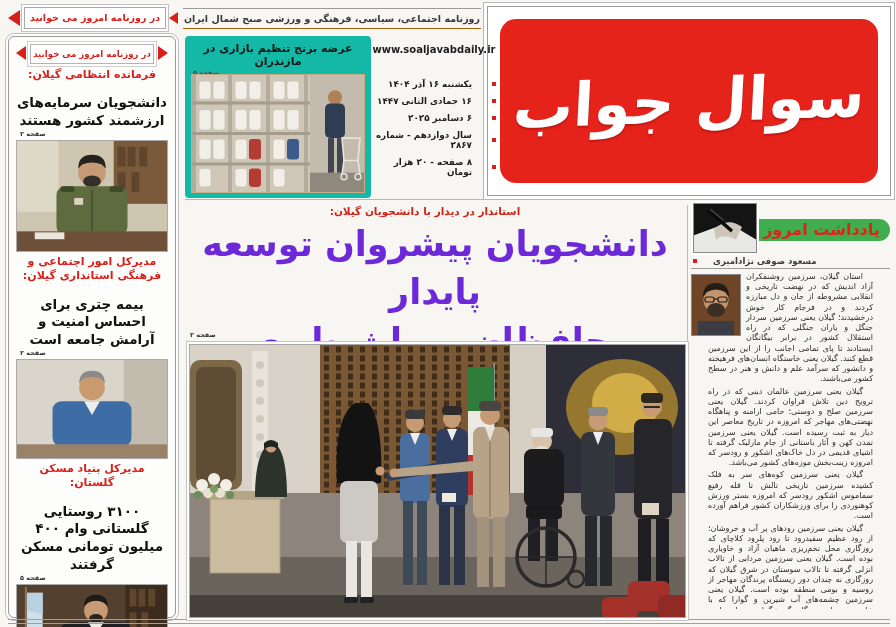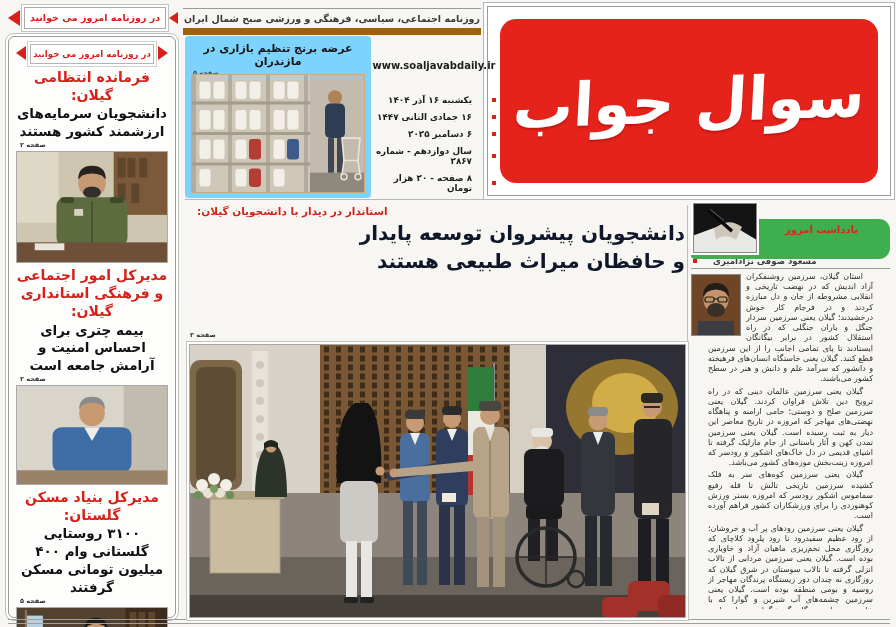--- a/index.html
+++ b/index.html
@@ -5,21 +5,21 @@
   html,body{margin:0;padding:0;}
   body{
     width:896px;height:627px;position:relative;overflow:hidden;
     background:#f7f6f3;font-family:"DejaVu Sans",sans-serif;color:#222;
   }
   .abs{position:absolute;}
 
   
   .tagline{
     left:183px;top:8px;width:298px;text-align:center;
-    border-top:1px solid #9a9a9a;border-bottom:7px solid #a16207;
+    border-top:1px solid #9a9a9a;border-bottom:1px solid #a16207;
     font-size:9.5px;font-weight:bold;color:#3a3a3a;padding:4px 0;direction:rtl;
   }
   .ribbon-wrap{left:8px;top:7px;width:170px;height:22px;}
   .ribbon-box{
     position:absolute;left:16px;top:0;width:140px;height:20px;
     background:#fff;border:1px solid #a9a9a9;box-shadow:0 0 0 2px #fff,0 0 0 3px #c2c2c2;
     color:#d8201a;font-size:9.5px;font-weight:bold;line-height:20px;text-align:center;direction:rtl;
   }
   .tri-left{position:absolute;left:0;top:3px;width:0;height:0;
     border-top:8px solid transparent;border-bottom:8px solid transparent;border-right:12px solid #d8201a;}
@@ -35,77 +35,77 @@
     position:absolute;inset:12px;background:#e6231b;border-radius:16px;
     display:flex;align-items:center;justify-content:center;
   }
   .masthead-title{
     color:#fff;font-size:60px;font-weight:bold;direction:rtl;
     transform:rotate(-2deg) skewX(-5deg);text-shadow:0 2px 2px rgba(120,0,0,.35);
     white-space:nowrap;
   }
 
   
-  .dateblock{left:372px;top:60px;width:124px;direction:rtl;}
+  .dateblock{left:372px;top:44px;width:124px;direction:rtl;}
   .website{font-size:10px;font-weight:bold;color:#1d1d1d;text-align:center;direction:ltr;margin-bottom:24px;}
   .dateline{font-size:8.8px;color:#1d1d1d;font-weight:600;margin-bottom:7px;display:flex;align-items:center;gap:20px;}
   .dateline.bold{font-weight:bold;}
   .sq{display:inline-block;width:4px;height:4px;background:#d8201a;flex:0 0 auto;}
 
   
   .ricebox{
-    left:185px;top:36px;width:186px;height:162px;background:#7dd3fc;border-radius:4px;
+    left:185px;top:36px;width:186px;height:162px;background:#14b8a6;border-radius:4px;
     direction:rtl;
   }
   .rice-h{font-size:11px;font-weight:bold;color:#151515;text-align:center;padding:6px 3px 0;}
   .rice-p{font-size:6.5px;color:#444;text-align:left;padding:1px 8px 0;font-weight:bold;}
   .rice-photo{position:absolute;left:6px;right:6px;top:38px;height:117px;border:1px solid #c9ab83;background:#e6e0d2;}
 
   
   .sidebar{
     left:8px;top:36px;width:168px;height:582px;background:#fdfdfc;
     border:1px solid #9a9a9a;border-radius:6px;box-shadow:0 0 0 2px #fff,0 0 0 3px #bdbdbd;
     padding:7px;box-sizing:border-box;direction:rtl;
   }
   .sb-banner{position:relative;height:20px;margin-bottom:4px;}
   .sb-banner-box{
     position:absolute;left:14px;right:14px;top:0;height:18px;background:#fff;
     border:1px solid #b5b5b5;box-shadow:0 0 0 2px #fff,0 0 0 3px #cfcfcf;
     color:#d8201a;font-size:8.6px;font-weight:bold;line-height:18px;text-align:center;
   }
   .sb-tri-l{position:absolute;left:0;top:2px;border-top:7px solid transparent;border-bottom:7px solid transparent;border-right:10px solid #d8201a;width:0;height:0;}
   .sb-tri-r{position:absolute;right:0;top:2px;border-top:7px solid transparent;border-bottom:7px solid transparent;border-left:10px solid #d8201a;width:0;height:0;}
-  .sb-kicker{font-size:14px;color:#d8201a;text-align:center;font-weight:bold;line-height:1.3;margin-top:3px;}
-  .sb-head{font-size:13.5px;font-weight:bold;color:#111;text-align:center;line-height:1.32;margin-top:1px;}
+  .sb-kicker{font-size:11px;color:#d8201a;text-align:center;font-weight:bold;line-height:1.3;margin-top:3px;}
+  .sb-head{font-size:13.5px;font-weight:bold;color:#111;text-align:center;line-height:1.32;margin-top:12px;}
   .sb-page{font-size:6.5px;color:#333;text-align:left;padding-left:4px;font-weight:bold;}
   .sb-photo{width:100%;border:1px solid #aaa;box-sizing:border-box;background:#d8d2c4;display:block;margin-top:2px;}
 
   
-  .lead-kicker{left:197px;top:205px;width:500px;text-align:left;font-size:10.5px;font-weight:bold;color:#ce2418;direction:rtl;}
-  .lead-headline{left:185px;top:220px;width:500px;direction:rtl;
-    font-size:20px;font-weight:bold;color:#0f172a;line-height:1.38;}
+  .lead-kicker{left:175px;top:205px;width:500px;text-align:center;font-size:10.5px;font-weight:bold;color:#ce2418;direction:rtl;}
+  .lead-headline{left:185px;top:220px;width:500px;text-align:center;direction:rtl;
+    font-size:35px;font-weight:bold;color:#6d28d9;line-height:1.38;}
   .lead-page{left:190px;top:331px;font-size:6.5px;font-weight:bold;color:#333;}
 
   .hrule{left:185px;top:199px;width:705px;height:0;border-top:1px solid #b8b8b8;}
   .vrule{left:687px;top:205px;width:0;height:413px;border-left:1px solid #bdbdbd;}
   .bottomrule{left:8px;top:619px;width:882px;height:3px;border-top:1px solid #9f9f9f;border-bottom:1px solid #9f9f9f;}
 
   
   .main-photo{
     left:189px;top:344px;width:495px;height:272px;background:#cfc8bd;
     border:1px solid #a8a8a8;box-shadow:0 0 0 2px #fff,0 0 0 3px #c5c5c5;
   }
 
   
   .note{left:691px;top:203px;width:199px;height:415px;direction:rtl;}
   .note-header{position:relative;height:50px;}
   .note-banner{
-    position:absolute;left:0;right:0;top:16px;height:40px;background:#3eae4e;
+    position:absolute;left:0;right:0;top:16px;height:22px;background:#3eae4e;
     border-radius:4px 11px 11px 4px;
-    color:#e0231a;font-size:10px;font-weight:bold;line-height:22px;text-align:center;
+    color:#e0231a;font-size:16px;font-weight:bold;line-height:22px;text-align:center;
     padding-left:62px;box-sizing:border-box;
   }
   .pen-photo{position:absolute;left:2px;top:0;width:62px;height:48px;border:1px solid #888;background:#111;box-shadow:0 0 0 2px #fff;}
   .note-author{direction:ltr;text-align:left;font-size:8.6px;font-weight:bold;color:#3a3a3a;margin:3px 0 2px 2px;display:flex;align-items:center;gap:16px;}
   .note-div{border-top:1px solid #9a9a9a;margin:2px 0 3px;}
   .note-title{font-size:13px;font-weight:bold;color:#93301f;text-align:center;margin:2px 0 4px;}
   .note-body{font-size:8px;line-height:1.28;text-align:justify;color:#2c2c2c;height:337px;overflow:hidden;}
   .note-body p{margin:0 17px 2px;text-indent:10px;}
   .portrait{float:left;width:48px;height:60px;border:1px solid #888;margin:2px 5px 2px 0;background:#6e4526;}
 </style>

